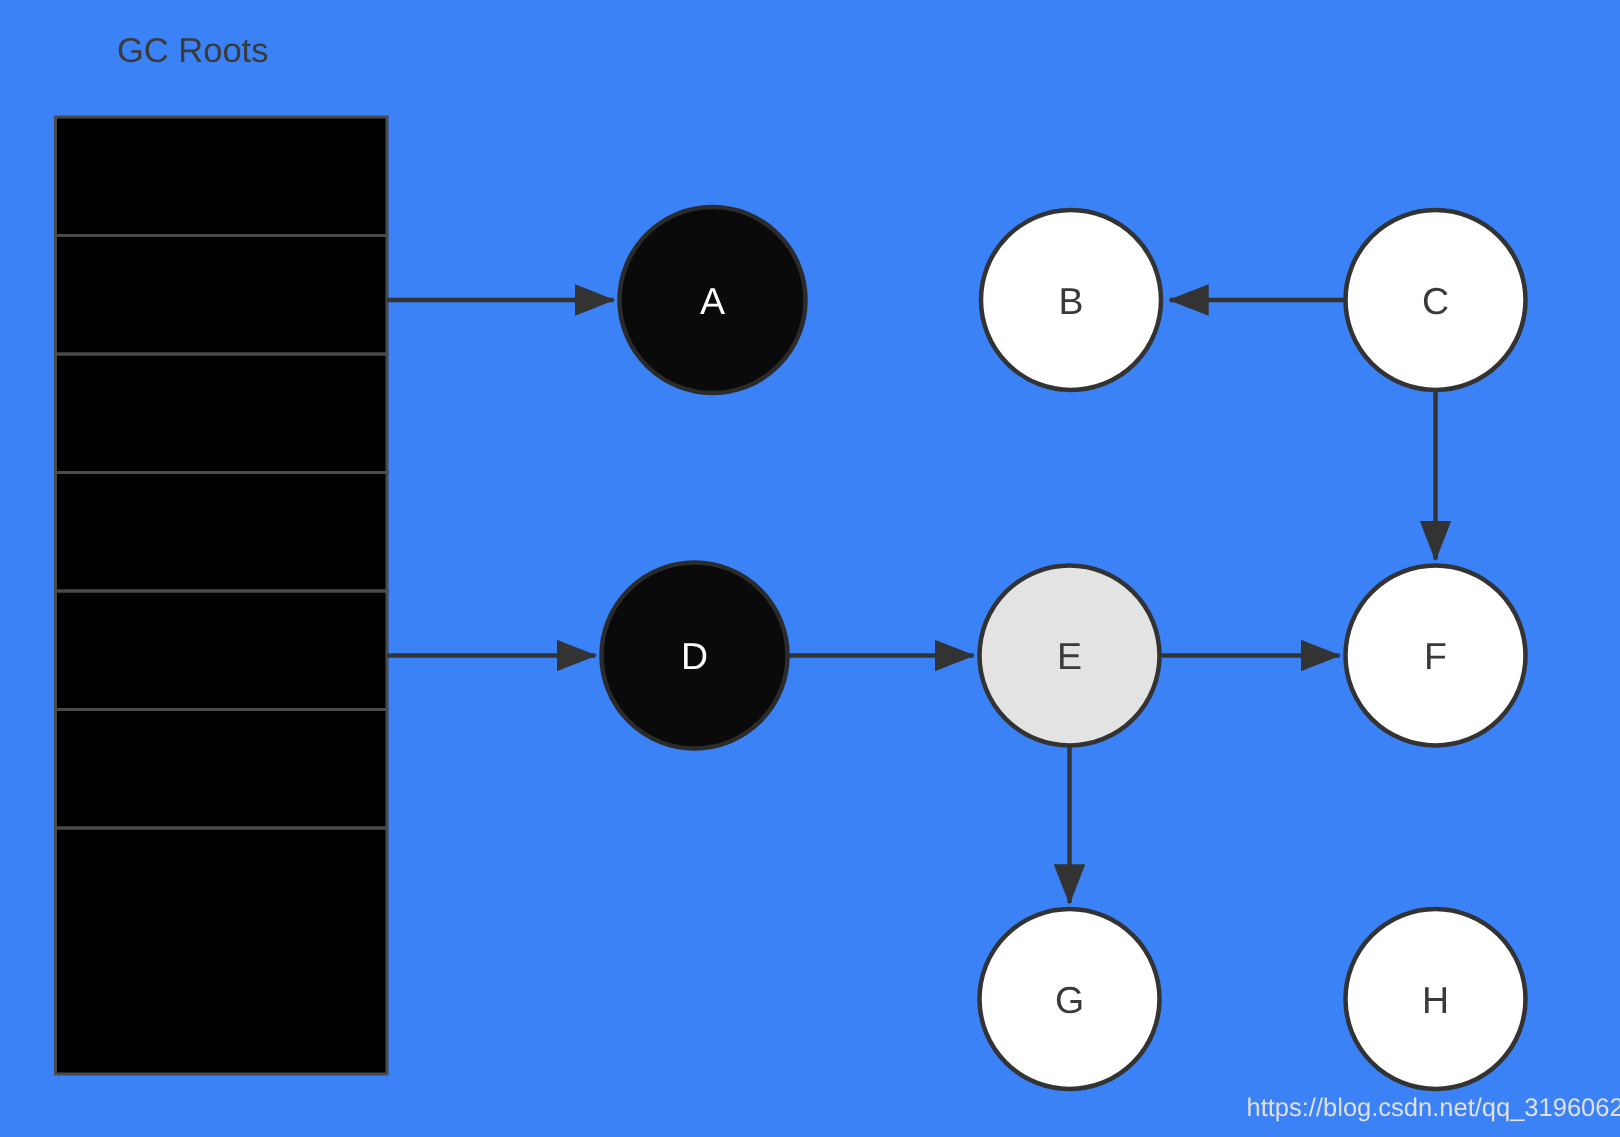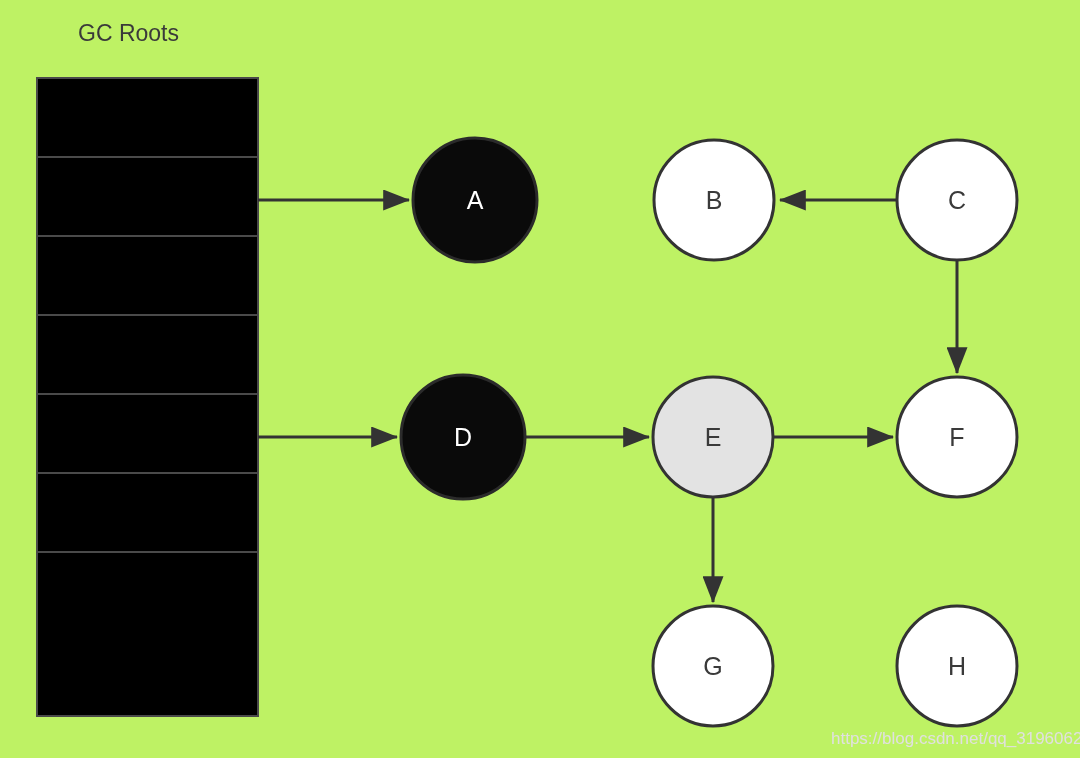--- a/index.html
+++ b/index.html
@@ -7,21 +7,21 @@
     padding: 0;
     background: #ffffff;
   }
   body {
     font-family: "Liberation Sans", sans-serif;
   }
   #stage {
     position: relative;
     width: 1080px;
     height: 758px;
-    background: #bef264;
+    background: #3b82f6;
     overflow: hidden;
   }
   #diagram-svg {
     position: absolute;
     left: 0;
     top: 0;
     width: 1080px;
     height: 758px;
   }
   .gc-roots-label {

